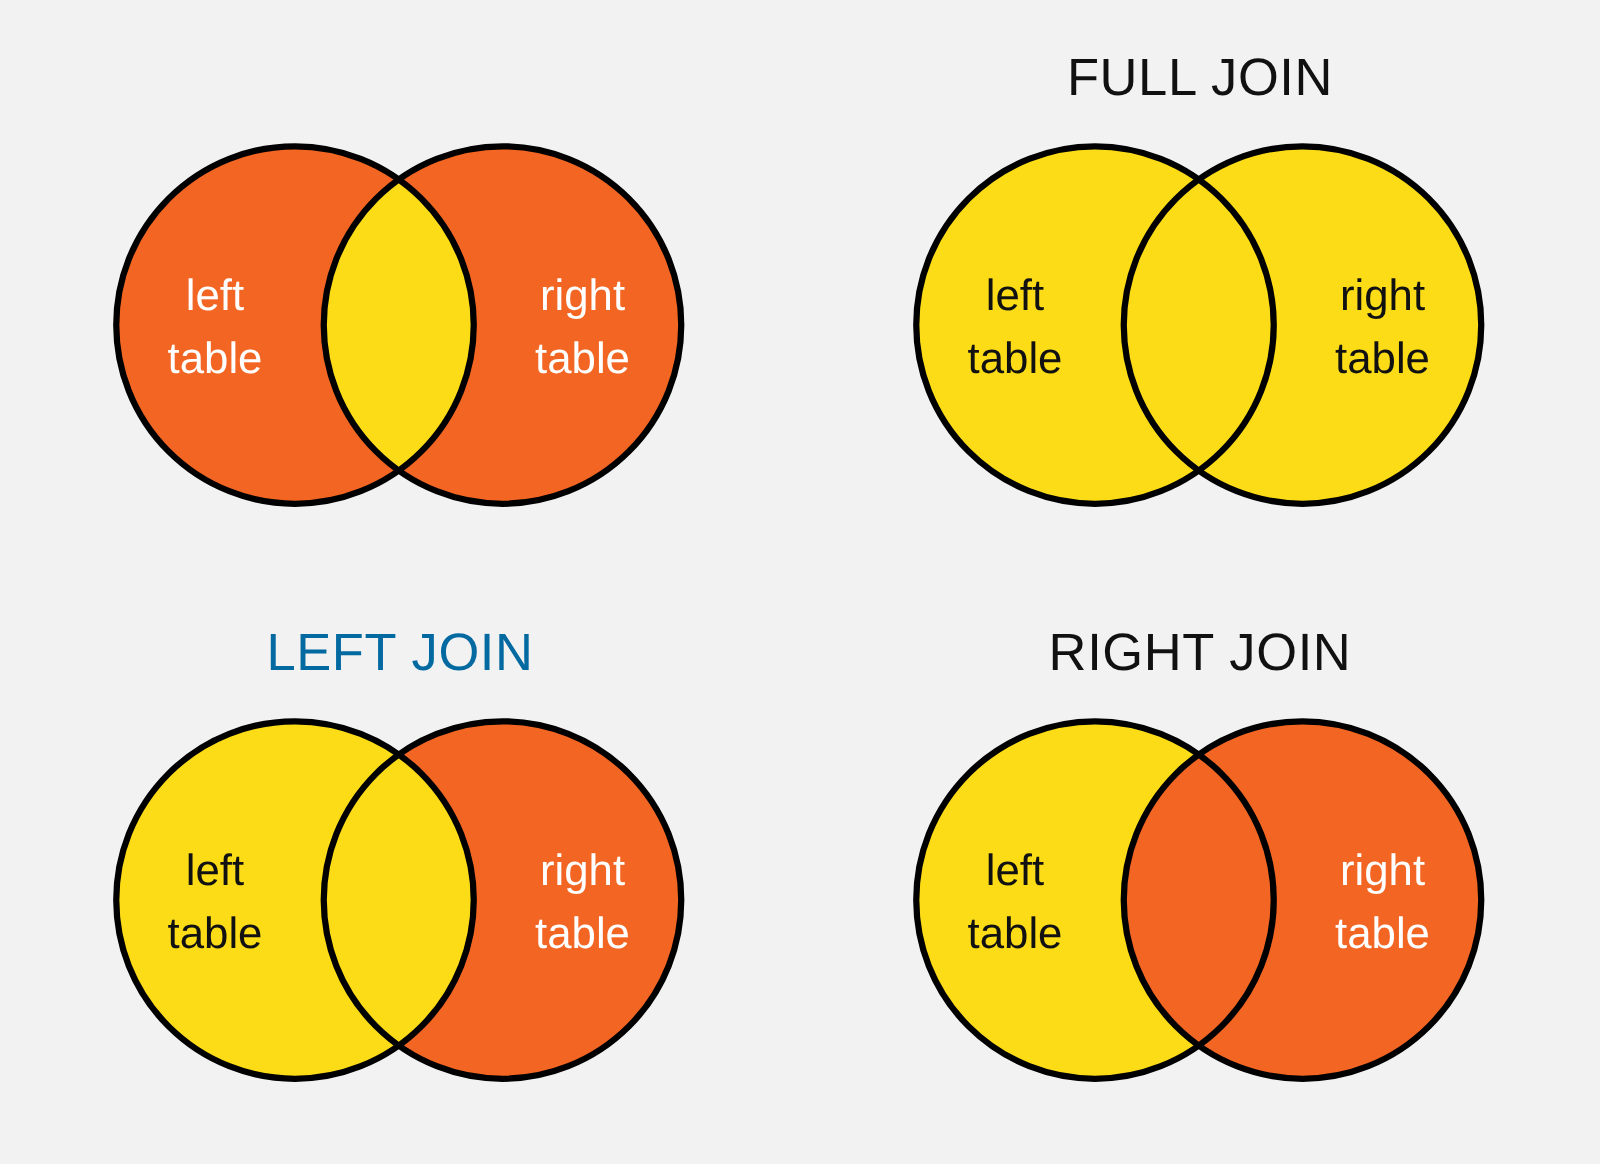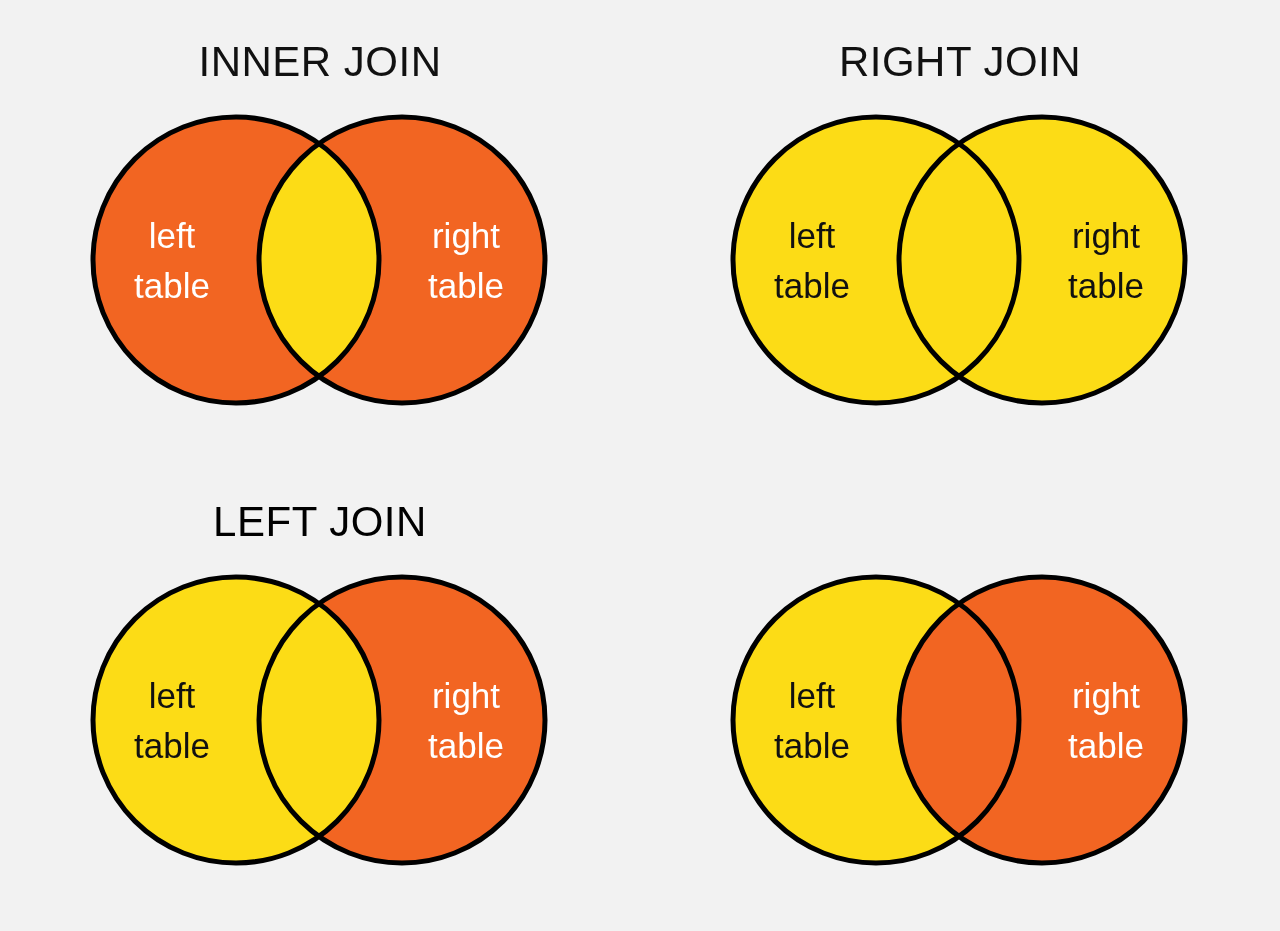--- a/index.html
+++ b/index.html
@@ -57,21 +57,20 @@
     font-size: 35px;
     font-weight: 400;
   }
 </style>
 </head>
 <body style="background: rgb(242, 242, 242);">
 
 <div class="canvas">
 
   <div class="panel panel-0">
-    <div class="panel-title" style="color: rgb(17, 17, 17);">INNER JOIN</div>
     <div class="venn">
       <svg width="600" height="320" viewBox="0 0 600 320">
         <defs>
           <clipPath id="clipL0">
               <circle cx="216" cy="160" r="143"></circle>
             </clipPath>
           <clipPath id="clipR0">
               <circle cx="382" cy="160" r="143"></circle>
             </clipPath>
         </defs>
@@ -84,21 +83,21 @@
         <circle cx="382" cy="160" r="143" fill="none" stroke="#000000" stroke-width="5"></circle>
         <text class="venn-label" x="152" y="148" text-anchor="middle" fill="#ffffff">left</text>
         <text class="venn-label" x="152" y="198" text-anchor="middle" fill="#ffffff">table</text>
         <text class="venn-label" x="446" y="148" text-anchor="middle" fill="#ffffff">right</text>
         <text class="venn-label" x="446" y="198" text-anchor="middle" fill="#ffffff">table</text>
       </svg>
     </div>
   </div>
 
   <div class="panel panel-1">
-    <div class="panel-title" style="color: rgb(17, 17, 17);">RIGHT JOIN</div>
+    <div class="panel-title" style="color: rgb(17, 17, 17);">FULL JOIN</div>
     <div class="venn">
       <svg width="600" height="320" viewBox="0 0 600 320">
         <defs>
           <clipPath id="clipL1">
               <circle cx="216" cy="160" r="143"></circle>
             </clipPath>
         </defs>
         <circle cx="216" cy="160" r="143" fill="#fcdc16"></circle>
         <circle cx="382" cy="160" r="143" fill="#fcdc16"></circle>
         <g clip-path="url(#clipL1)">
@@ -108,21 +107,21 @@
         <circle cx="382" cy="160" r="143" fill="none" stroke="#000000" stroke-width="5"></circle>
         <text class="venn-label" x="152" y="148" text-anchor="middle" fill="#111111">left</text>
         <text class="venn-label" x="152" y="198" text-anchor="middle" fill="#111111">table</text>
         <text class="venn-label" x="446" y="148" text-anchor="middle" fill="#111111">right</text>
         <text class="venn-label" x="446" y="198" text-anchor="middle" fill="#111111">table</text>
       </svg>
     </div>
   </div>
 
   <div class="panel panel-2">
-    <div class="panel-title" style="color: #000000;">LEFT JOIN</div>
+    <div class="panel-title" style="color: #0369a1;">LEFT JOIN</div>
     <div class="venn">
       <svg width="600" height="320" viewBox="0 0 600 320">
         <defs>
           <clipPath id="clipL2">
               <circle cx="216" cy="160" r="143"></circle>
             </clipPath>
         </defs>
         <circle cx="216" cy="160" r="143" fill="#fcdc16"></circle>
         <circle cx="382" cy="160" r="143" fill="#f26522"></circle>
         <g clip-path="url(#clipL2)">
@@ -132,20 +131,21 @@
         <circle cx="382" cy="160" r="143" fill="none" stroke="#000000" stroke-width="5"></circle>
         <text class="venn-label" x="152" y="148" text-anchor="middle" fill="#111111">left</text>
         <text class="venn-label" x="152" y="198" text-anchor="middle" fill="#111111">table</text>
         <text class="venn-label" x="446" y="148" text-anchor="middle" fill="#ffffff">right</text>
         <text class="venn-label" x="446" y="198" text-anchor="middle" fill="#ffffff">table</text>
       </svg>
     </div>
   </div>
 
   <div class="panel panel-3">
+    <div class="panel-title" style="color: rgb(17, 17, 17);">RIGHT JOIN</div>
     <div class="venn">
       <svg width="600" height="320" viewBox="0 0 600 320">
         <defs>
           <clipPath id="clipL3">
               <circle cx="216" cy="160" r="143"></circle>
             </clipPath>
         </defs>
         <circle cx="216" cy="160" r="143" fill="#fcdc16"></circle>
         <circle cx="382" cy="160" r="143" fill="#f26522"></circle>
         <g clip-path="url(#clipL3)">

